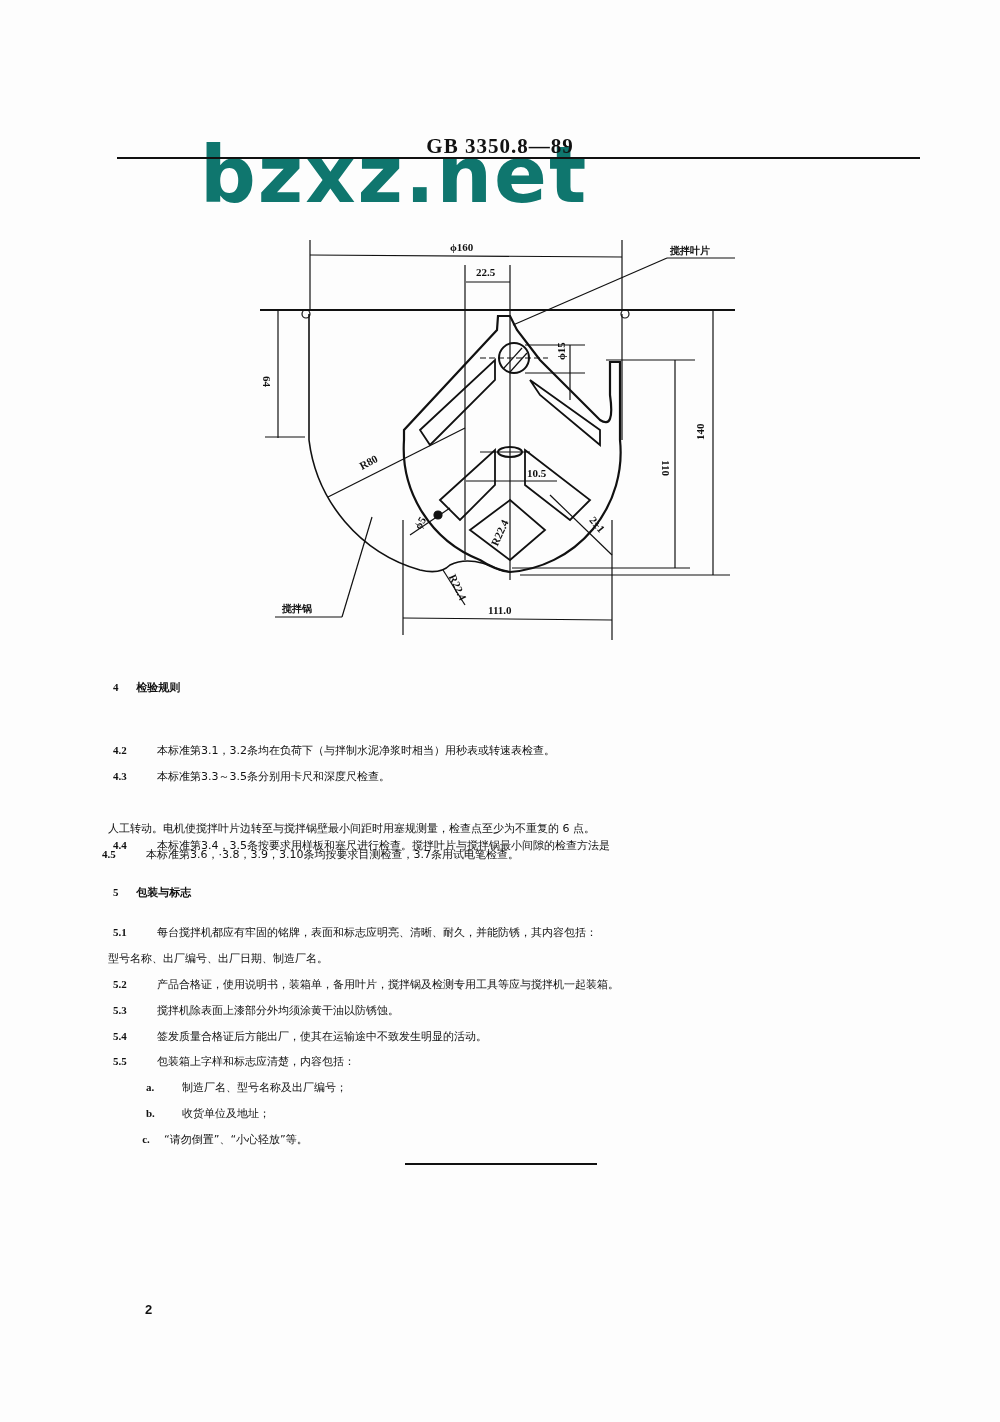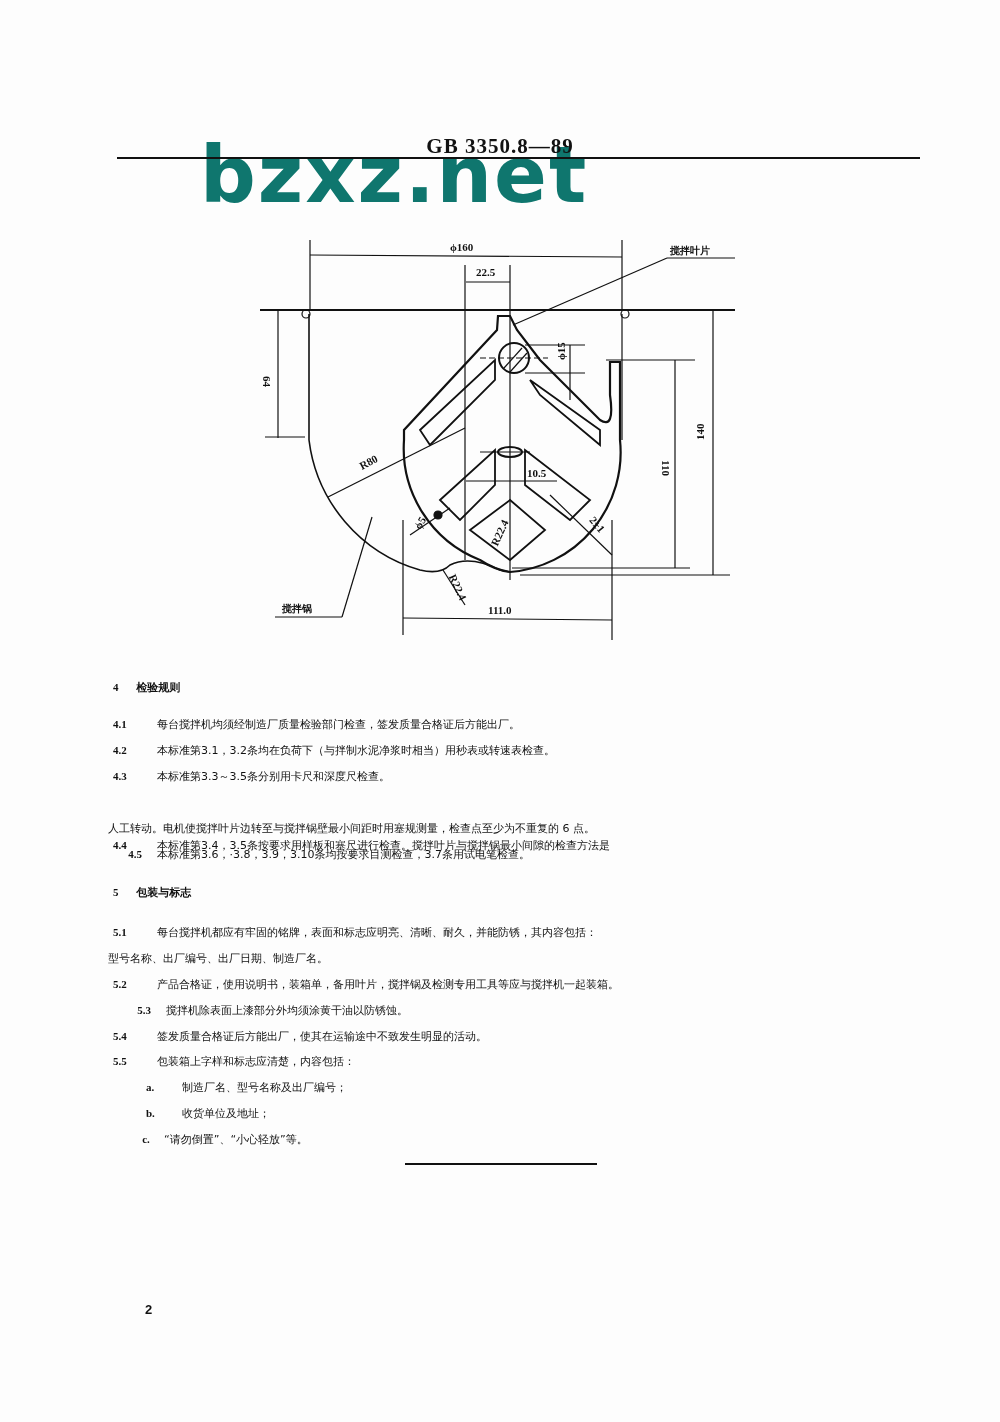--- a/index.html
+++ b/index.html
@@ -115,50 +115,47 @@
     <text class="fig-text" x="588" y="522" transform="rotate(50 590 522)">2±1</text>
     <text class="fig-text" x="488" y="614">111.0</text>
     <text class="fig-label" x="282" y="612">搅拌锅</text>
   </svg>
 
   <div class="line sec-head" style="top:680px; left:113px;">
     <span class="num">4</span>
     <span style="margin-left:14px;">检验规则</span>
   </div>
 
-  <div class="line" style="top:717px; left:113px;">
-    <span class="num" style="width:44px;">4.1</span><span>每台搅拌机均须经制造厂质量检验部门检查，签发质量合格证后方能出厂。</span>
-  </div>
   <div class="line" style="top:743px; left:113px;">
     <span class="num" style="width:44px;">4.2</span><span>本标准第3.1，3.2条均在负荷下（与拌制水泥净浆时相当）用秒表或转速表检查。</span>
   </div>
   <div class="line" style="top:769px; left:113px;">
     <span class="num" style="width:44px;">4.3</span><span>本标准第3.3～3.5条分别用卡尺和深度尺检查。</span>
   </div>
   <div class="line" style="top:838px; left:113px;">
     <span class="num" style="width:44px;">4.4</span><span>本标准第3.4，3.5条按要求用样板和塞尺进行检查。搅拌叶片与搅拌锅最小间隙的检查方法是</span>
   </div>
   <div class="line" style="top:821px; left:108px;">人工转动。电机使搅拌叶片边转至与搅拌锅壁最小间距时用塞规测量，检查点至少为不重复的 6 点。</div>
-  <div class="line" style="top:847px; left:113px;text-align:center;">
+  <div class="line" style="top:847px; left:102px;">
     <span class="num" style="width:44px;">4.5</span><span>本标准第3.6，·3.8，3.9，3.10条均按要求目测检查，3.7条用试电笔检查。</span>
   </div>
 
   <div class="line sec-head" style="top:885px; left:113px;">
     <span class="num">5</span>
     <span style="margin-left:14px;">包装与标志</span>
   </div>
 
   <div class="line" style="top:925px; left:113px;">
     <span class="num" style="width:44px;">5.1</span><span>每台搅拌机都应有牢固的铭牌，表面和标志应明亮、清晰、耐久，并能防锈，其内容包括：</span>
   </div>
   <div class="line" style="top:951px; left:108px;">型号名称、出厂编号、出厂日期、制造厂名。</div>
   <div class="line" style="top:977px; left:113px;">
     <span class="num" style="width:44px;">5.2</span><span>产品合格证，使用说明书，装箱单，备用叶片，搅拌锅及检测专用工具等应与搅拌机一起装箱。</span>
   </div>
-  <div class="line" style="top:1003px; left:122px;text-align:center;">
+  <div class="line" style="top:1003px; left:113px;">
     <span class="num" style="width:44px;">5.3</span><span>搅拌机除表面上漆部分外均须涂黄干油以防锈蚀。</span>
   </div>
   <div class="line" style="top:1029px; left:113px;">
     <span class="num" style="width:44px;">5.4</span><span>签发质量合格证后方能出厂，使其在运输途中不致发生明显的活动。</span>
   </div>
   <div class="line" style="top:1054px; left:113px;">
     <span class="num" style="width:44px;">5.5</span><span>包装箱上字样和标志应清楚，内容包括：</span>
   </div>
   <div class="line" style="top:1080px; left:146px;">
     <span class="num" style="width:36px;">a.</span><span>制造厂名、型号名称及出厂编号；</span>

